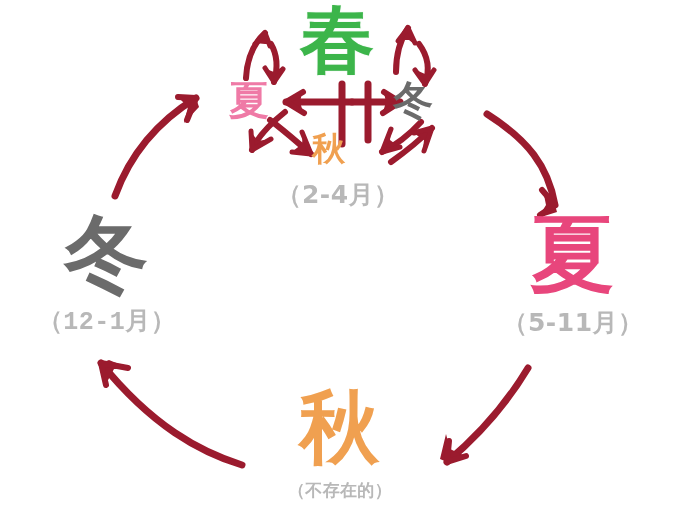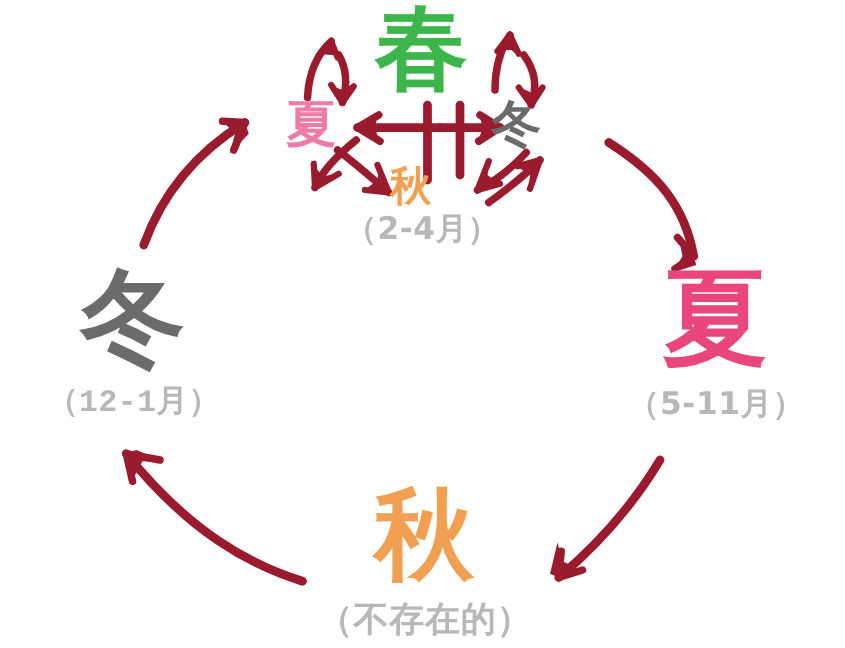--- a/index.html
+++ b/index.html
@@ -119,21 +119,21 @@
   #node-autumn {
     left: 232px;
     top: 388px;
     width: 216px;
   }
   #node-autumn .glyph {
     font-size: 80px;
     color: #f0a050;
   }
   #node-autumn .sub {
-    font-size: 28px;
+    font-size: 17px;
     margin-top: 14px;
   }
 </style>
 </head>
 <body>
 
 <div id="canvas">
 
   <svg class="arrow-layer" viewBox="0 0 676 518" xmlns="http://www.w3.org/2000/svg">
     <defs>
@@ -243,21 +243,21 @@
 
   <div class="node" id="node-spring">
     <span class="glyph">春</span>
   </div>
 
   <span class="mini" id="mini-summer">夏</span>
   <span class="mini" id="mini-winter">冬</span>
   <span class="mini" id="mini-autumn">秋</span>
 
   <div class="node" style="left:228px; top:170px; width:220px;">
-    <span class="sub" style="font-size:25px;">（2-4月）</span>
+    <span class="sub" style="font-size:25px;margin-top:12px;">（2-4月）</span>
   </div>
 
   <div class="node" id="node-summer">
     <span class="glyph">夏</span>
     <span class="sub">（5-11月）</span>
   </div>
 
   <div class="node" id="node-winter">
     <span class="glyph">冬</span>
     <span class="sub">（12-1月）</span>

